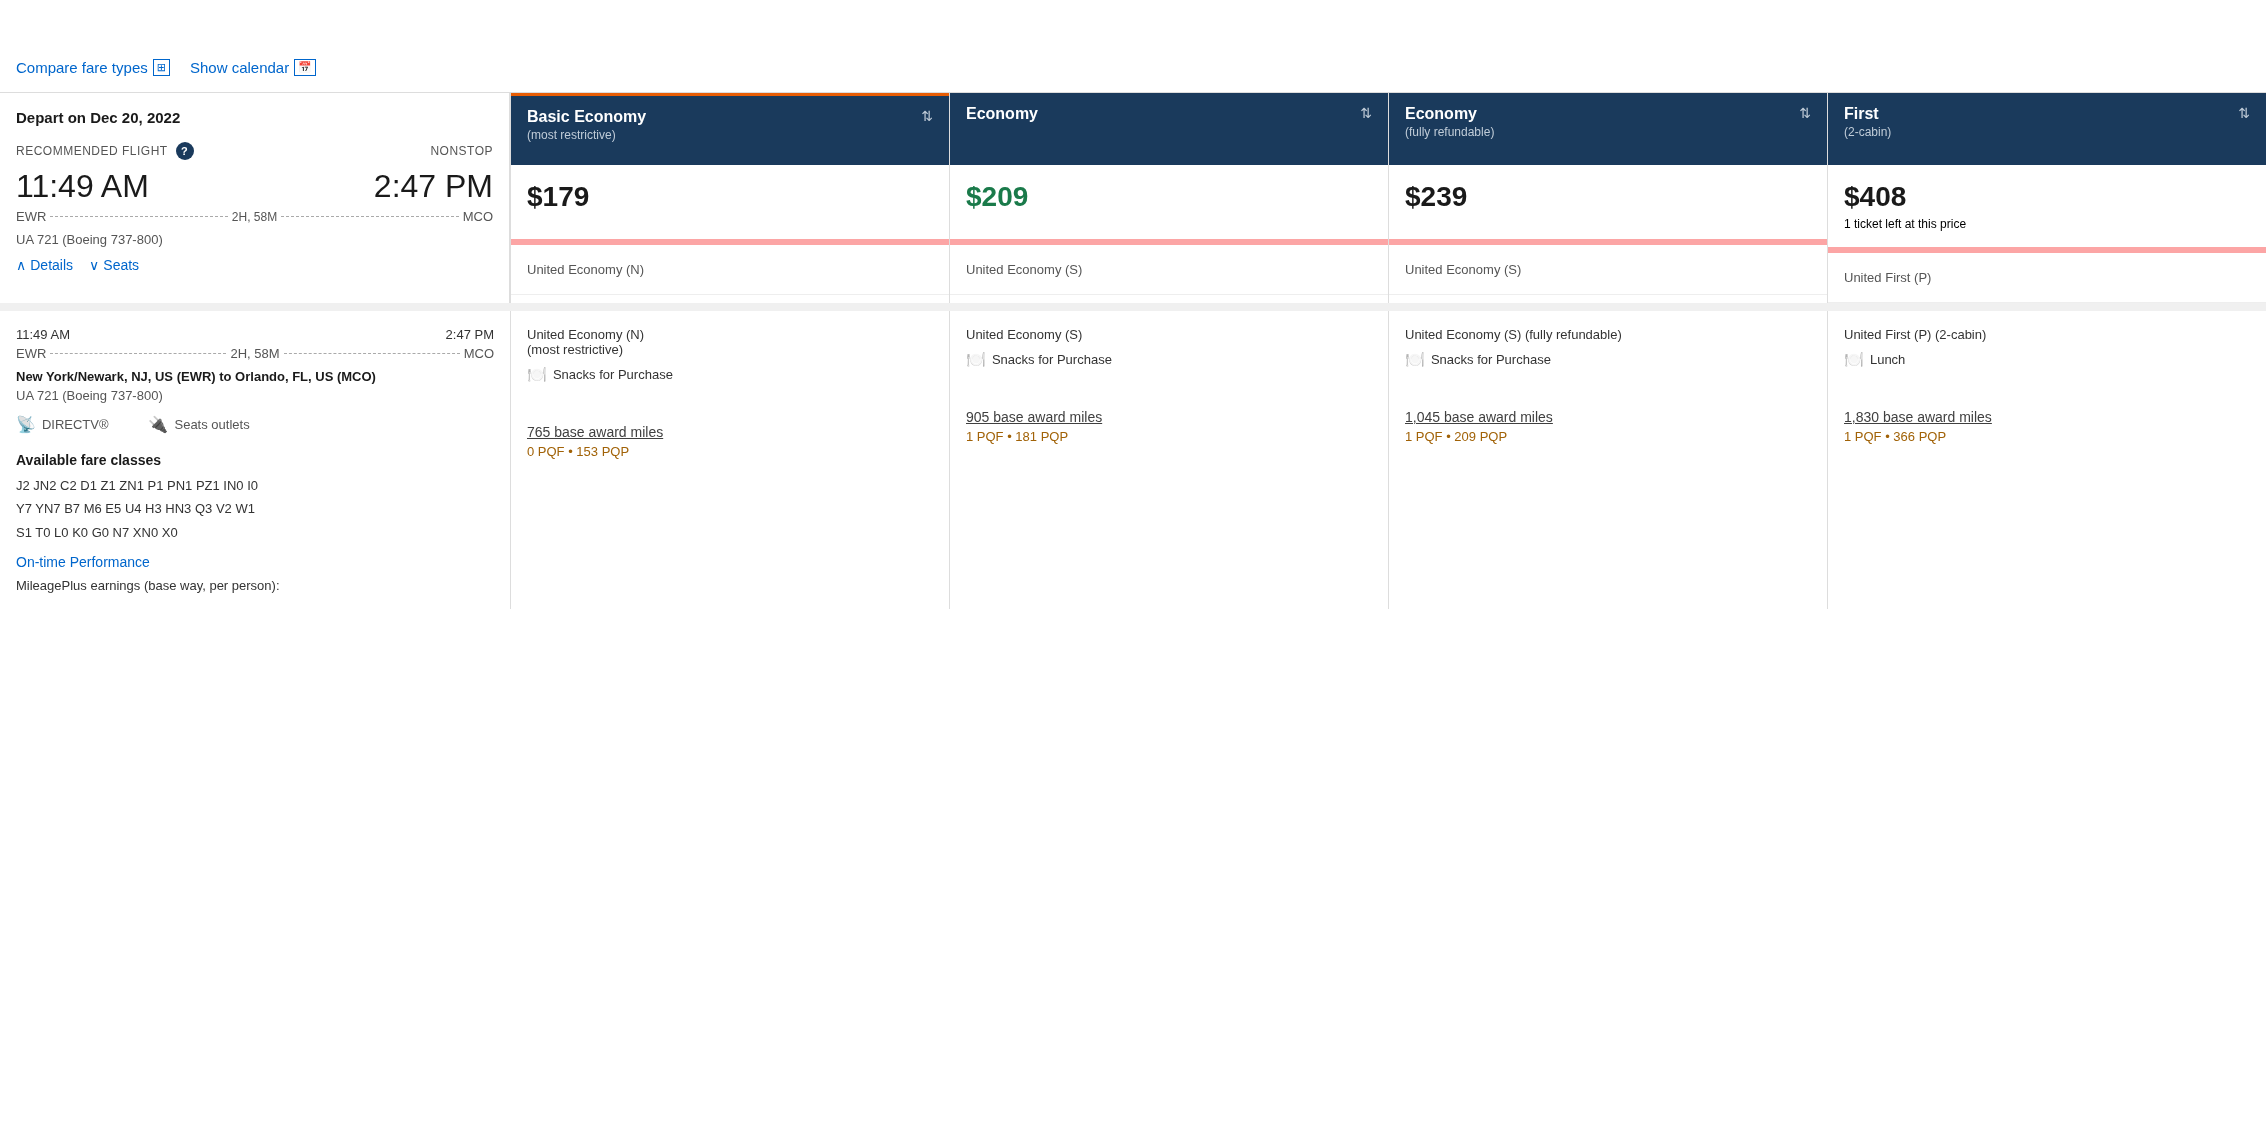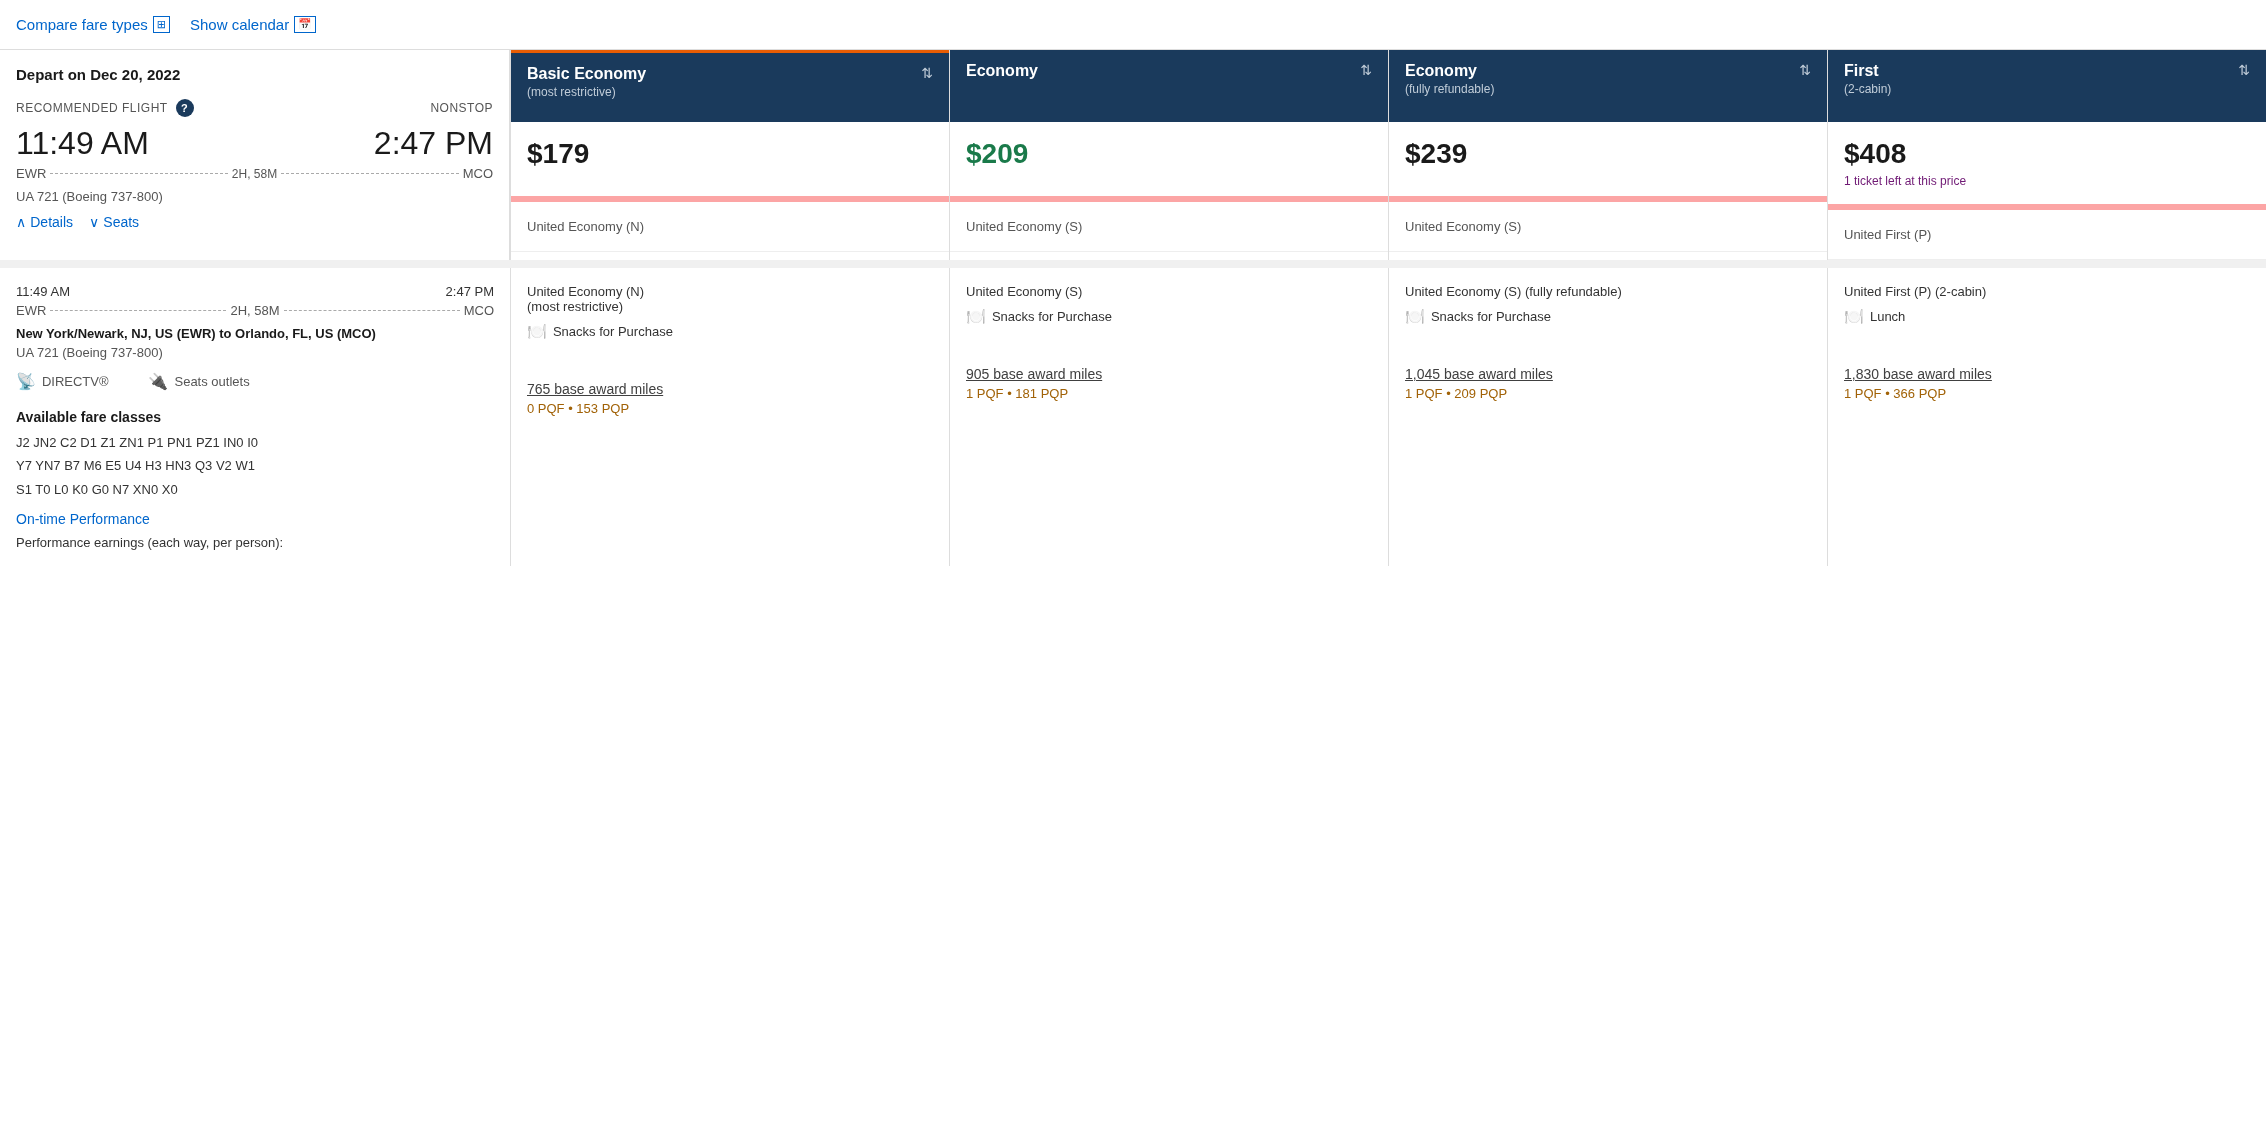--- a/index.html
+++ b/index.html
@@ -5,20 +5,21 @@
     * { box-sizing: border-box; margin: 0; padding: 0; }
     body { font-family: Arial, sans-serif; font-size: 14px; color: #1a1a1a; background: #fff; }
     
     .top-bar {
       display: flex;
       align-items: center;
       gap: 20px;
       padding: 20px 16px;
       border-bottom: 1px solid #ddd;
       height: 50px;
+      margin-top: 43px;
     }
     .top-bar a {
       color: #0066cc;
       text-decoration: none;
       font-size: 15px;
       display: flex;
       align-items: center;
       gap: 5px;
     }
 
@@ -156,21 +157,21 @@
       border-bottom: 6px solid #fca5a5;
       min-height: 80px;
     }
     .fare-price {
       font-size: 28px;
       font-weight: bold;
     }
     .fare-price.green { color: #1a7a4a; }
     .fare-ticket-left {
       font-size: 12px;
-      color: #701a75;
+      color: #000000;
       margin-top: 4px;
     }
     .fare-class-label {
       font-size: 13px;
       color: #555;
       padding: 8px 16px;
       border-bottom: 1px solid #eee;
       min-height: 50px;
       display: flex;
       align-items: center;
@@ -435,21 +436,21 @@
     </div>
     <div class="fare-classes-section">
       <div class="fare-classes-title">Available fare classes</div>
       <div class="fare-classes-list">
         <div>J2   JN2   C2   D1   Z1   ZN1   P1   PN1   PZ1   IN0   I0</div>
         <div>Y7   YN7   B7   M6   E5   U4   H3   HN3   Q3   V2   W1</div>
         <div>S1   T0   L0   K0   G0   N7   XN0   X0</div>
       </div>
     </div>
     <a href="#" class="ontime-link">On-time Performance</a>
-    <div class="mileage-label">Performance earnings (each way, per person):</div>
+    <div class="mileage-label">MileagePlus earnings (base way, per person):</div>
   </div>
 
   <div class="detail-right">
 
     <div class="detail-col">
       <div class="detail-fare-class">United Economy (N)<br>(most restrictive)</div>
       <div class="snack-row">
         <span class="snack-icon">🍽️</span>
         <span>Snacks for Purchase</span>
       </div>

